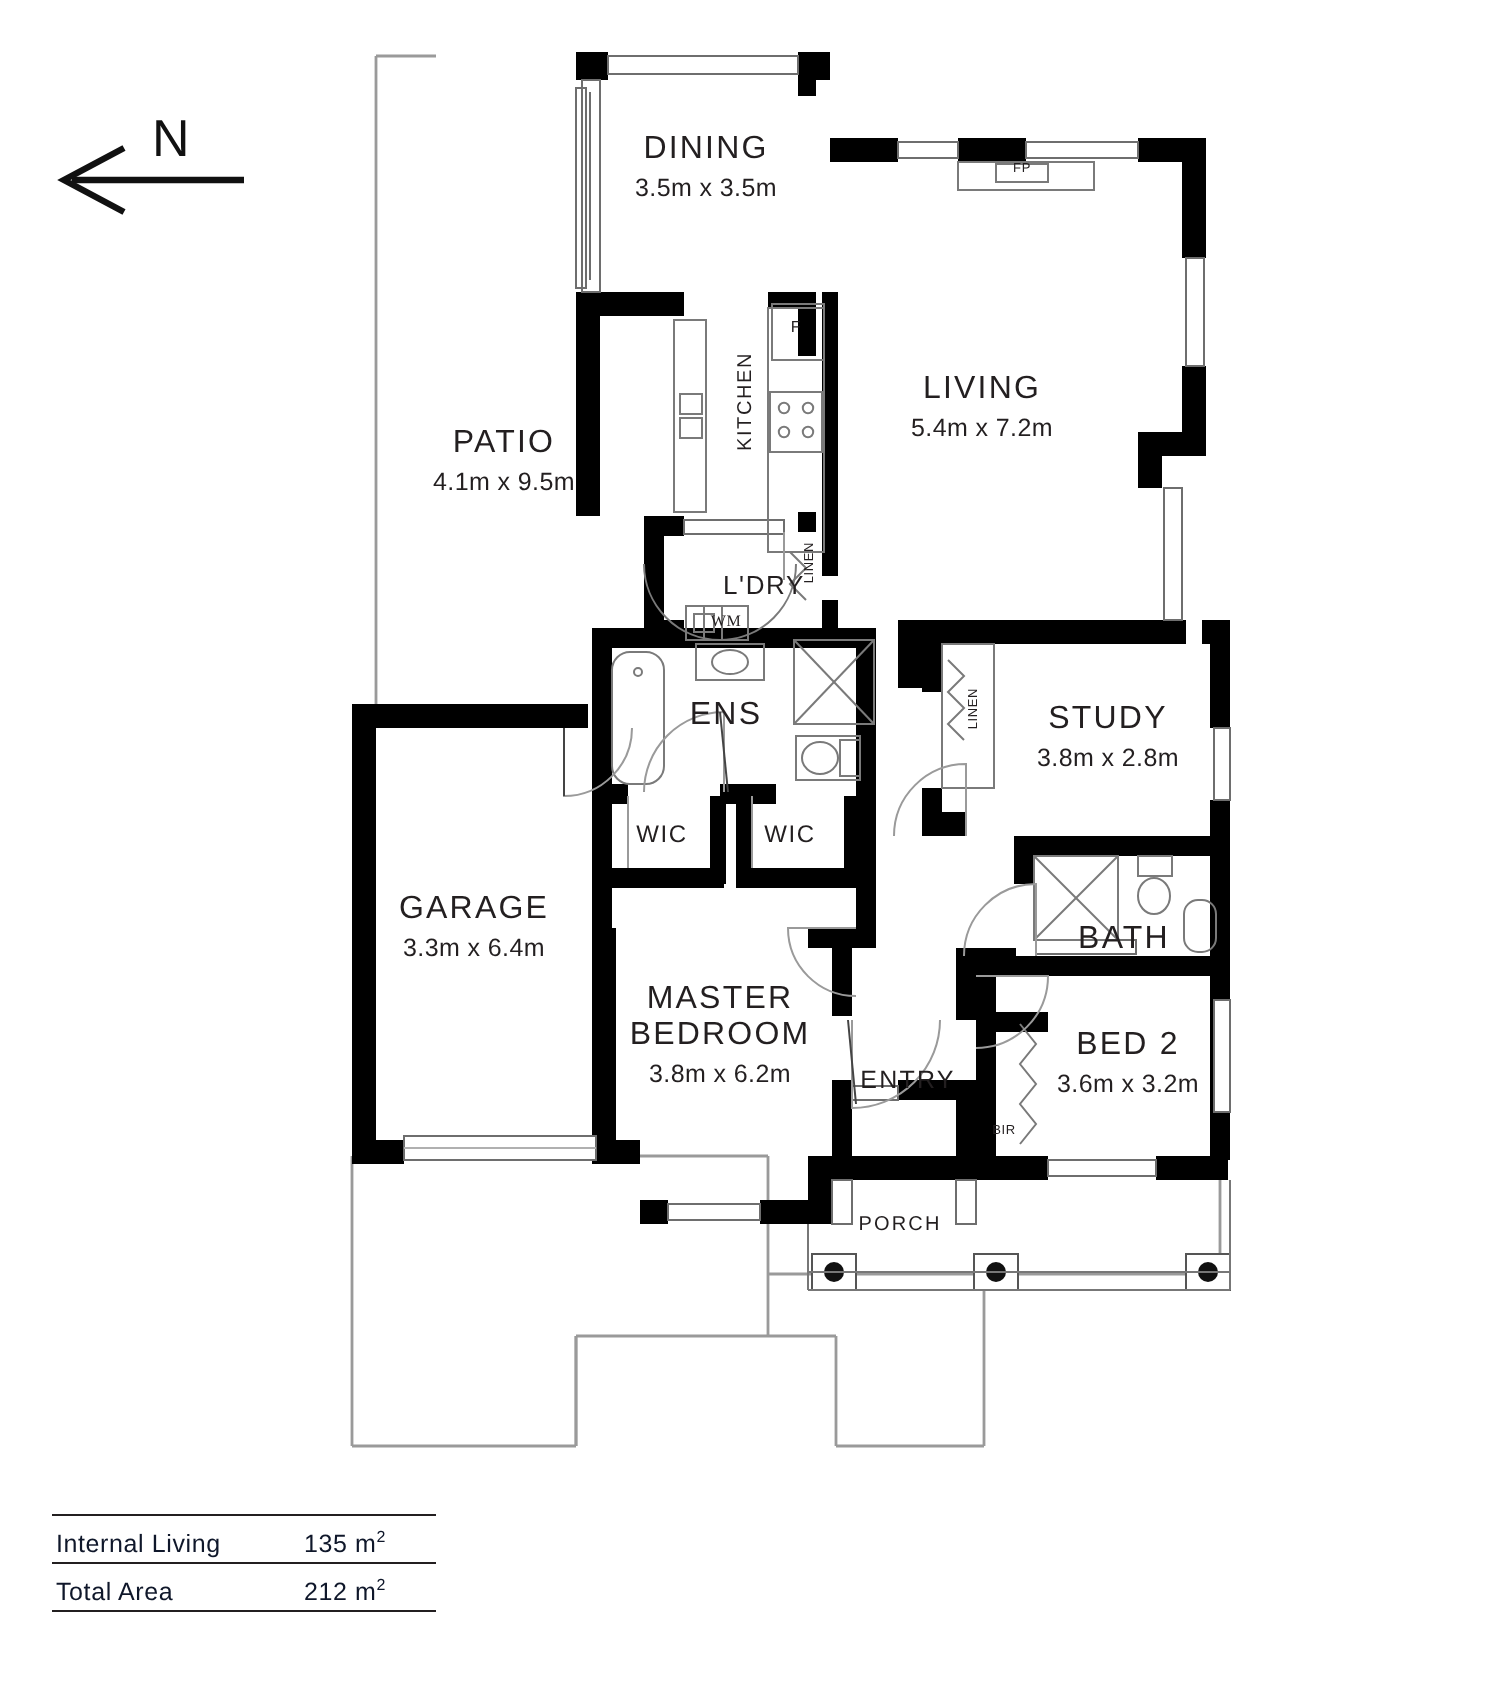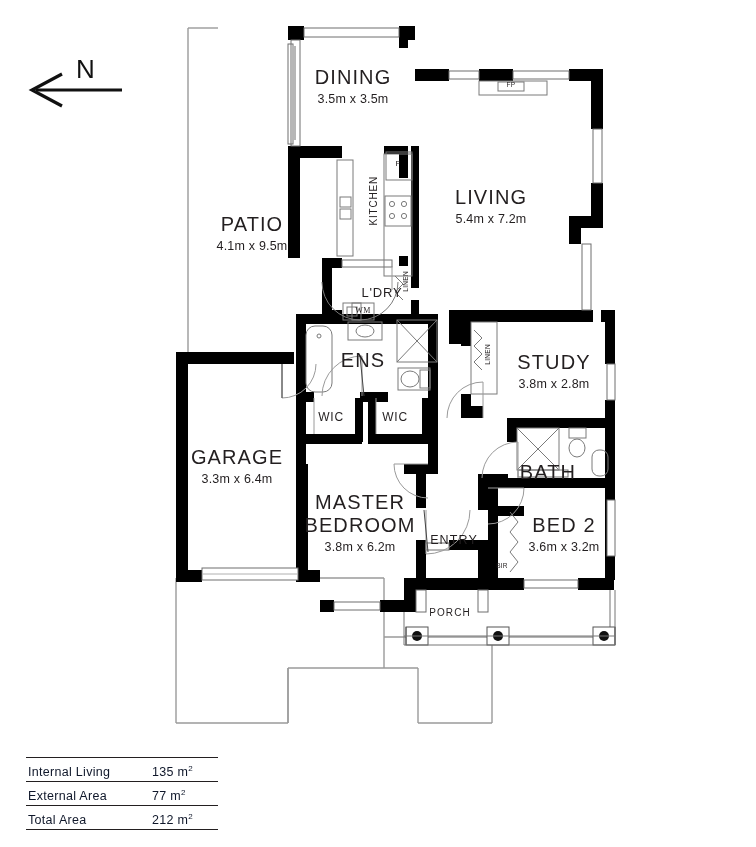--- a/index.html
+++ b/index.html
@@ -21,21 +21,21 @@
 
   .room-label {
     position: absolute;
     text-align: center;
     color: #231f20;
     font-family: "Liberation Sans", sans-serif;
     letter-spacing: 0.6px;
     white-space: nowrap;
     transform: translateX(-50%);
   }
-  .room-name { font-size: 20px; letter-spacing: 1.1px; }
+  .room-name { font-size: 16px; letter-spacing: 1.1px; }
   .room-dims { font-size: 12.5px; letter-spacing: 0.2px; margin-top: 3px; }
   .small-label { font-size: 10px; letter-spacing: 0.8px; }
   .tiny-label { font-size: 6.5px; letter-spacing: 0.3px; }
   .vert { writing-mode: vertical-rl; transform: translateX(-50%) rotate(180deg); }
 
   
   #north { position: absolute; left: 28px; top: 58px; width: 100px; height: 52px; }
   #north .n-letter {
     position: absolute; left: 48px; top: -4px;
     font-size: 26px; color: #111; font-family: "Liberation Sans", sans-serif;
@@ -354,21 +354,21 @@
 
     <div class="room-label" style="left:363px; top:349px;">
       <div class="room-name">ENS</div>
     </div>
 
     <div class="room-label" style="left:554px; top:351px;">
       <div class="room-name">STUDY</div>
       <div class="room-dims">3.8m x 2.8m</div>
     </div>
 
-    <div class="room-label" style="left:548px; top:461px;">
+    <div class="room-label" style="left:562px; top:461px;">
       <div class="room-name">BATH</div>
     </div>
 
     <div class="room-label" style="left:237px; top:446px;">
       <div class="room-name">GARAGE</div>
       <div class="room-dims">3.3m x 6.4m</div>
     </div>
 
     <div class="room-label" style="left:360px; top:491px;">
       <div class="room-name">
@@ -417,23 +417,19 @@
     </div>
   </div>
 
   <table id="area-table">
     <tbody>
       <tr>
         <td>Internal Living</td>
         <td class="value"><span>135 m</span><sup>2</sup></td>
       </tr>
       <tr>
-        <td>External Area</td>
-        <td class="value"><span>77 m</span><sup>2</sup></td>
-      </tr>
-      <tr>
         <td>Total Area</td>
         <td class="value"><span>212 m</span><sup>2</sup></td>
       </tr>
     </tbody>
   </table>
 
 </div>
 
 </body></html>

